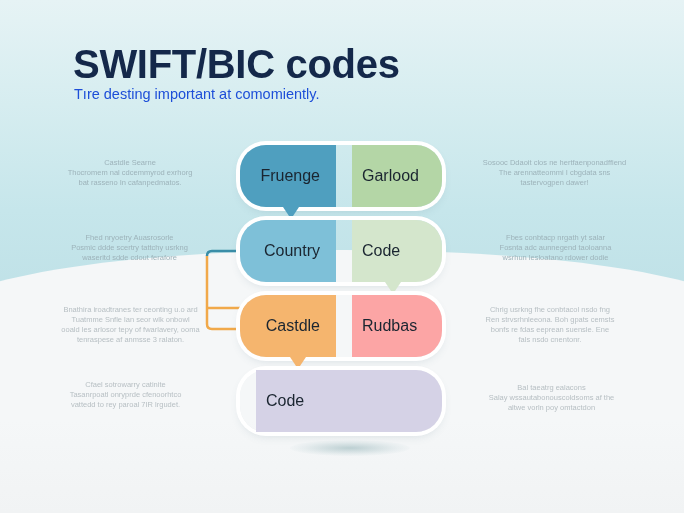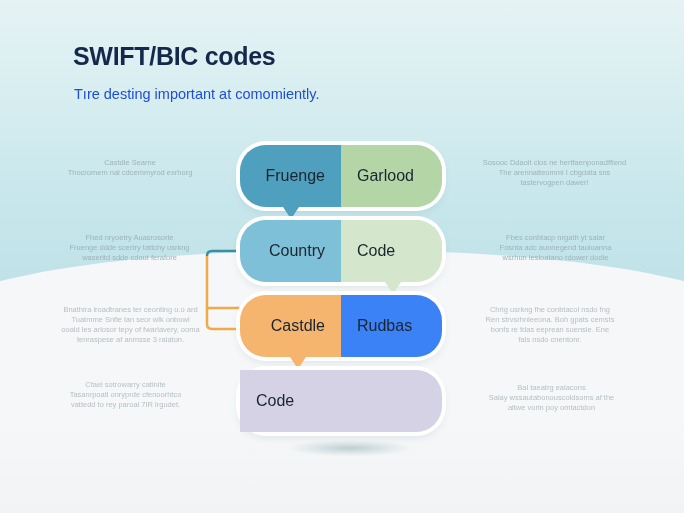--- a/index.html
+++ b/index.html
@@ -16,21 +16,21 @@
     position: absolute; left: -60px; top: 250px; width: 804px; height: 300px;
     background: #f5f7f8;
     border-radius: 50% 50% 0 0 / 22% 22% 0 0;
   }
   .bg-bottom-shade {
     position: absolute; left: 0; top: 420px; width: 684px; height: 93px;
     background: linear-gradient(180deg, rgba(245,247,248,0) 0%, #f1f3f4 100%);
   }
   .title {
     position: absolute; left: 73px; top: 42px;
-    font-size: 25px; font-weight: 600; color: #14284a; letter-spacing: -0.3px;
+    font-size: 40px; font-weight: 600; color: #14284a; letter-spacing: -0.3px;
     font-family: "Liberation Sans", sans-serif;
   }
   .subtitle {
     position: absolute; left: 74px; top: 86px;
     font-size: 14.5px; color: #1d4ed8;
     font-family: "Liberation Sans", sans-serif;
   }
   .side-note {
     position: absolute; font-size: 7.5px; line-height: 10px; color: #9db3ba;
     text-align: center; font-family: "Liberation Sans", sans-serif;
@@ -40,21 +40,21 @@
     position: absolute; left: 240px; width: 202px; height: 62px;
     border-radius: 26px; overflow: visible;
     box-shadow: 0 0 0 4px #ffffff, 0 4px 10px rgba(80,110,130,0.18);
     display: flex;
   }
   .pill .half {
     flex: 1; display: flex; align-items: center; font-size: 16px; color: #1a2530;
     font-family: "Liberation Sans", sans-serif;
   }
   .pill .left { border-radius: 26px 0 0 26px; justify-content: flex-end; padding-right: 16px; }
-  .pill .right { border-radius: 0 26px 26px 0; justify-content: flex-start; padding-left: 16px; }
+  .pill .right { border-radius: 0 26px 26px 0; justify-content: flex-start; padding-left: 10px; margin-left: 16px; }
   .tail {
     position: absolute; width: 0; height: 0;
     border-left: 8px solid transparent; border-right: 8px solid transparent;
   }
   .connector { position: absolute; }
   .shadow-ellipse {
     position: absolute; left: 290px; top: 440px; width: 120px; height: 16px;
     border-radius: 50%;
     background: radial-gradient(ellipse at center, rgba(120,160,165,0.45) 0%, rgba(160,190,195,0.15) 55%, rgba(255,255,255,0) 75%);
   }
@@ -65,24 +65,25 @@
 <div class="bg-top"></div>
 <div class="bg-wave"></div>
 <div class="bg-bottom-shade"></div>
 
 <div class="title">SWIFT/BIC codes</div>
 <div class="subtitle">Tıre desting important at comomiently.</div>
 
 <div class="side-note" style="left:55px; top:158px; width:150px;">
   <div>Castdle Searne</div>
   <div>Thocromem nal cdcemmyrod exrhorg</div>
+  <div>bat rasseno In cafanpedmatos.</div>
 </div>
 <div class="side-note" style="left:62px; top:233px; width:135px;">
   <div>Fhed nryoetry Auasrosorle</div>
-  <div>Fruenge ddde scertry tattchy usrkng</div>
+  <div>Posmic ddde scertry tattchy usrkng</div>
   <div>waseritd sdde cdout ferafore</div>
 </div>
 <div class="side-note lower" style="left:58px; top:305px; width:145px;">
   <div>Bnathira iroadtranes ter ceonting u.o ard</div>
   <div>Tuatmme Snfle lan seor wlk onbowl</div>
   <div>ooald les arlosor tepy of fwarlavery, ooma</div>
   <div>tenraspese af anmsse 3 ralaton.</div>
 </div>
 <div class="side-note lower" style="left:58px; top:380px; width:135px;">
   <div>Cfael sotrowarry catinite</div>
@@ -136,21 +137,21 @@
   <div class="half right" style="background:#d4e6cc;">
     <span>Code</span>
   </div>
 </div>
 <div class="tail" style="left:385px; top:282px; border-top:12px solid #d4e6cc;"></div>
 
 <div class="pill" style="top:295px;">
   <div class="half left" style="background:#f5b56e;">
     <span>Castdle</span>
   </div>
-  <div class="half right" style="background:#3b82f6;">
+  <div class="half right" style="background:#fca5a5;">
     <span>Rudbas</span>
   </div>
 </div>
 <div class="tail" style="left:290px; top:357px; border-top:12px solid #f5b56e;"></div>
 
 <div class="pill" style="top:370px;">
   <div class="half right" style="background:#d5d2e6;">
     <span>Code</span>
   </div>
 </div>

